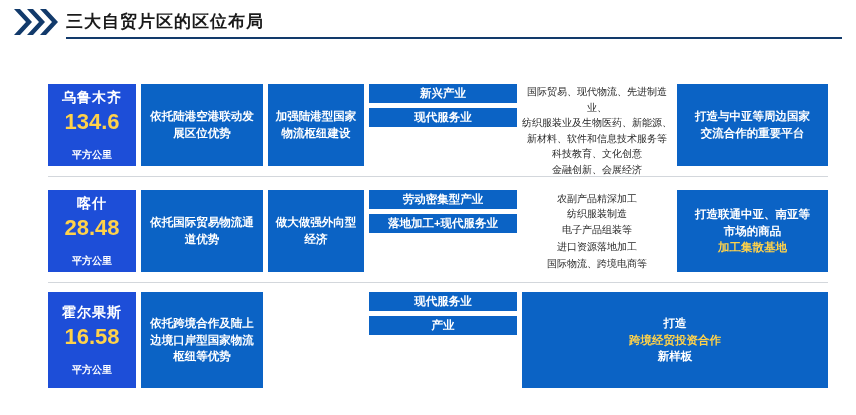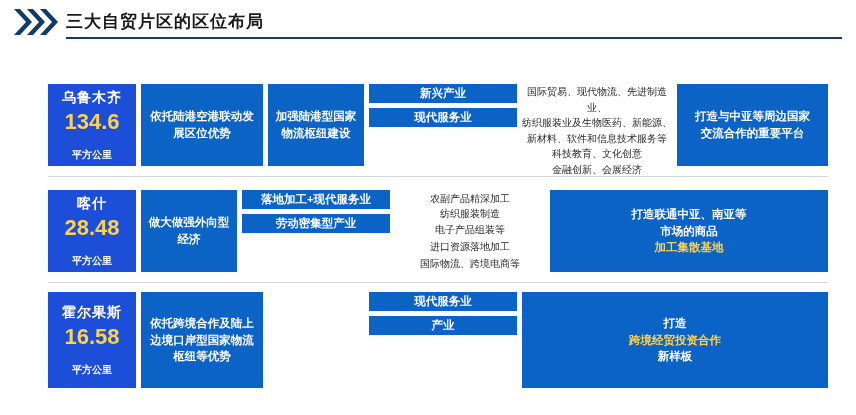--- a/index.html
+++ b/index.html
@@ -207,24 +207,25 @@
   </div>
 </div>
 <div class="row-sep sep1"></div>
 
 <div class="row row2">
   <div class="box col-city">
     <div class="city-name">喀什</div>
     <div class="city-num">28.48</div>
     <div class="city-unit">平方公里</div>
   </div>
+  <div class="box col-adv">依托国际贸易物流通道优势</div>
   <div class="box col-econ">做大做强外向型经济</div>
   <div class="col-ind">
+    <div class="ind-cell">劳动密集型产业</div>
     <div class="ind-cell">落地加工+现代服务业</div>
-    <div class="ind-cell">劳动密集型产业</div>
   </div>
   <div class="box col-detail">
     <div class="detail-block">农副产品精深加工
 纺织服装制造
 电子产品组装等</div>
     <div class="detail-block">进口资源落地加工</div>
     <div class="detail-block">国际物流、跨境电商等</div>
   </div>
   <div class="box col-goal">
     <span>打造联通中亚、南亚等</span>

